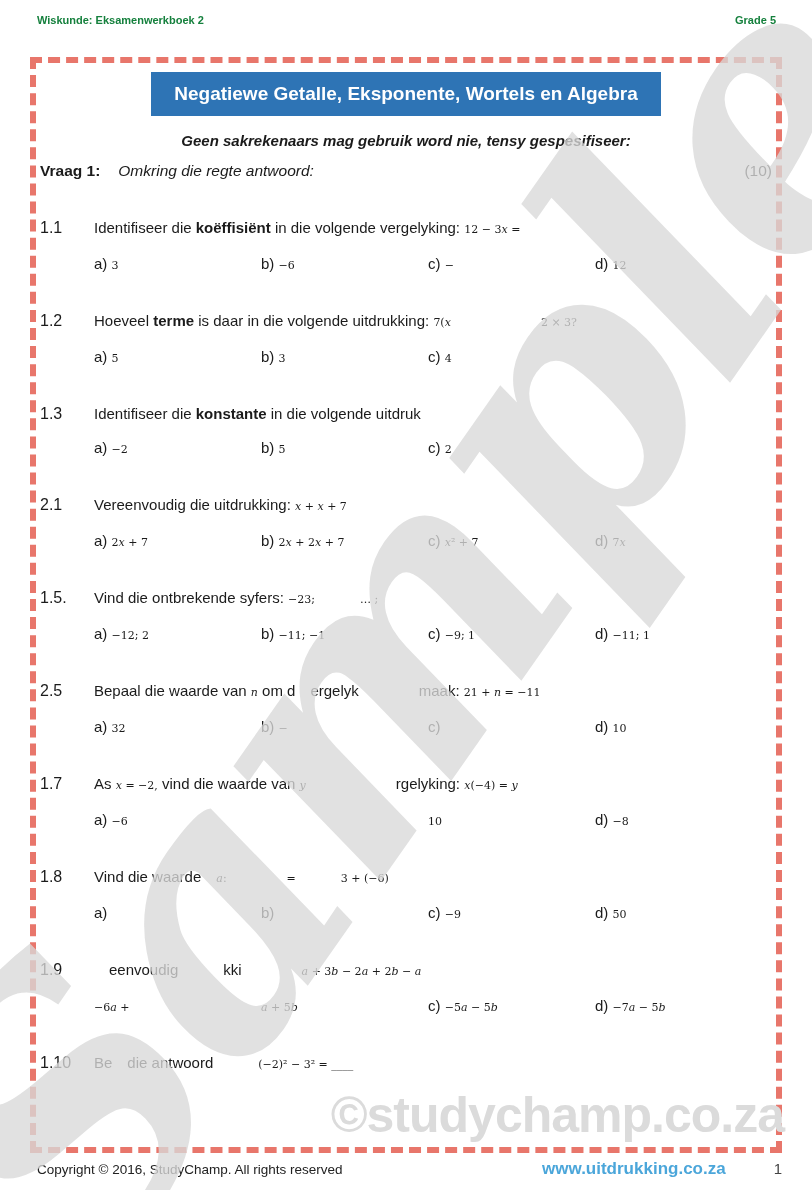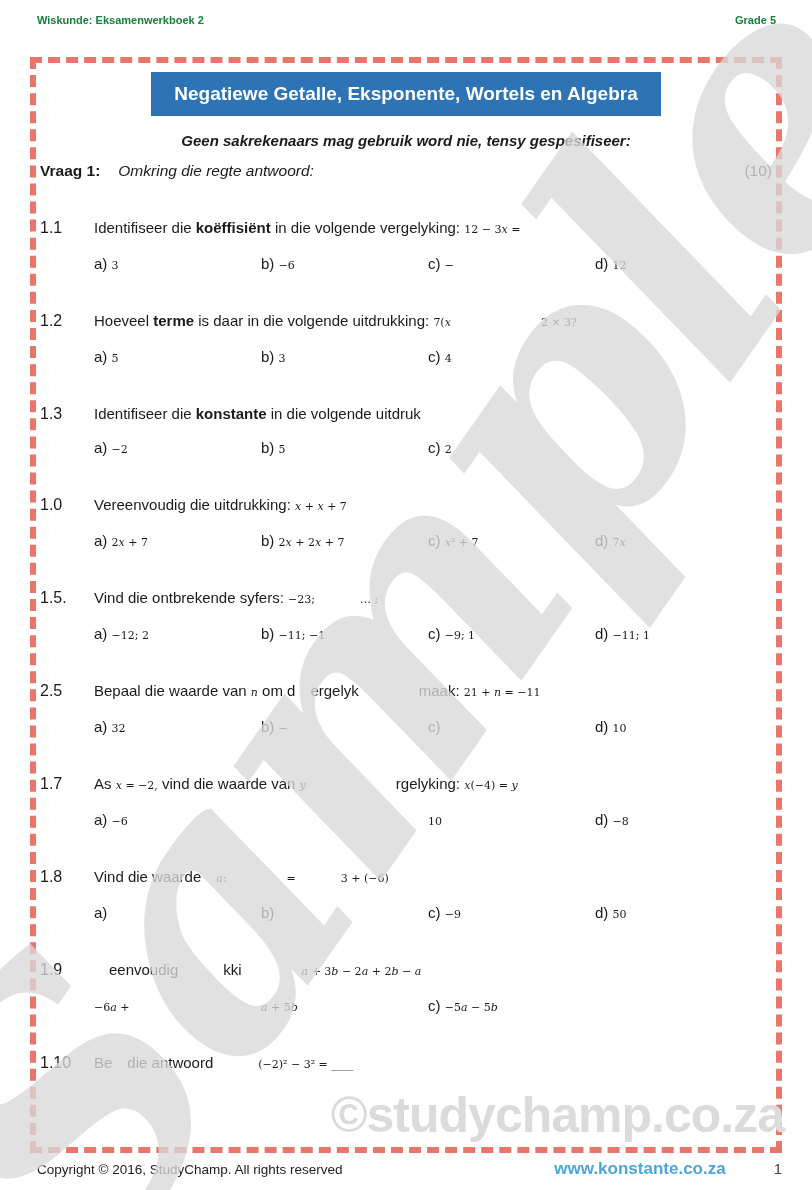--- a/index.html
+++ b/index.html
@@ -149,21 +149,21 @@
           <div class="qprompt">Identifiseer die <b>konstante</b> in die volgende uitdruk</div>
           <div class="qoptions">
             <span class="option"><span>a) </span><span class="math">−2</span></span>
             <span class="option"><span>b) </span><span class="math">5</span></span>
             <span class="option"><span>c) </span><span class="math">2</span></span>
             <span class="option"></span>
           </div>
         </div>
       </div>
       <div class="question">
-        <div class="qnum">1.0</div>
+        <div class="qnum">2.1</div>
         <div class="qbody">
           <div class="qprompt">Vereenvoudig die uitdrukking: <span class="math"><i>x</i> + <i>x</i> + 7</span></div>
           <div class="qoptions">
             <span class="option"><span>a) </span><span class="math">2<i>x</i> + 7</span></span>
             <span class="option"><span>b) </span><span class="math">2<i>x</i> + 2<i>x</i> + 7</span></span>
             <span class="option"><span>c) </span><span class="math"><i>x</i>² + 7</span></span>
             <span class="option"><span>d) </span><span class="math">7<i>x</i></span></span>
           </div>
         </div>
       </div>
@@ -216,34 +216,35 @@
         </div>
       </div>
       <div class="question">
         <div class="qnum">1.9</div>
         <div class="qbody">
           <div class="qprompt"><span class="gap" style="width: 1em;"></span>eenvoudig<span class="gap" style="width: 3em;"></span>kki<span class="gap" style="width: 4em;"></span><span class="math"><i>a</i> + 3<i>b</i> − 2<i>a</i> + 2<i>b</i> − <i>a</i></span></div>
           <div class="qoptions">
             <span class="option"><span class="math">−6<i>a</i> +</span></span>
             <span class="option"><span class="math"><i>a</i> + 5<i>b</i></span></span>
             <span class="option"><span>c) </span><span class="math">−5<i>a</i> − 5<i>b</i></span></span>
+            <span class="option"><span>d) </span><span class="math">−7<i>a</i> − 5<i>b</i></span></span>
           </div>
         </div>
       </div>
       <div class="question">
         <div class="qnum">1.10</div>
         <div class="qbody">
           <div class="qprompt">Be<span class="gap" style="width: 1em;"></span>die antwoord<span class="gap" style="width: 3em;"></span><span class="math">(−2)² − 3² = ____</span></div>
         </div>
       </div>
     </div>
 </div>
 
 <div class="watermark-sample">Sample</div>
 <div class="watermark-corner">©studychamp.co.za</div>
 
 <div class="footer">
   <span class="footer-copyright">Copyright © 2016, StudyChamp. All rights reserved</span>
   <span class="footer-right">
-    <span class="footer-site">www.konstante.co.za</span>
+    <span class="footer-site">www.uitdrukking.co.za</span>
     <span class="footer-page">1</span>
   </span>
 </div>
 
 </body></html>

